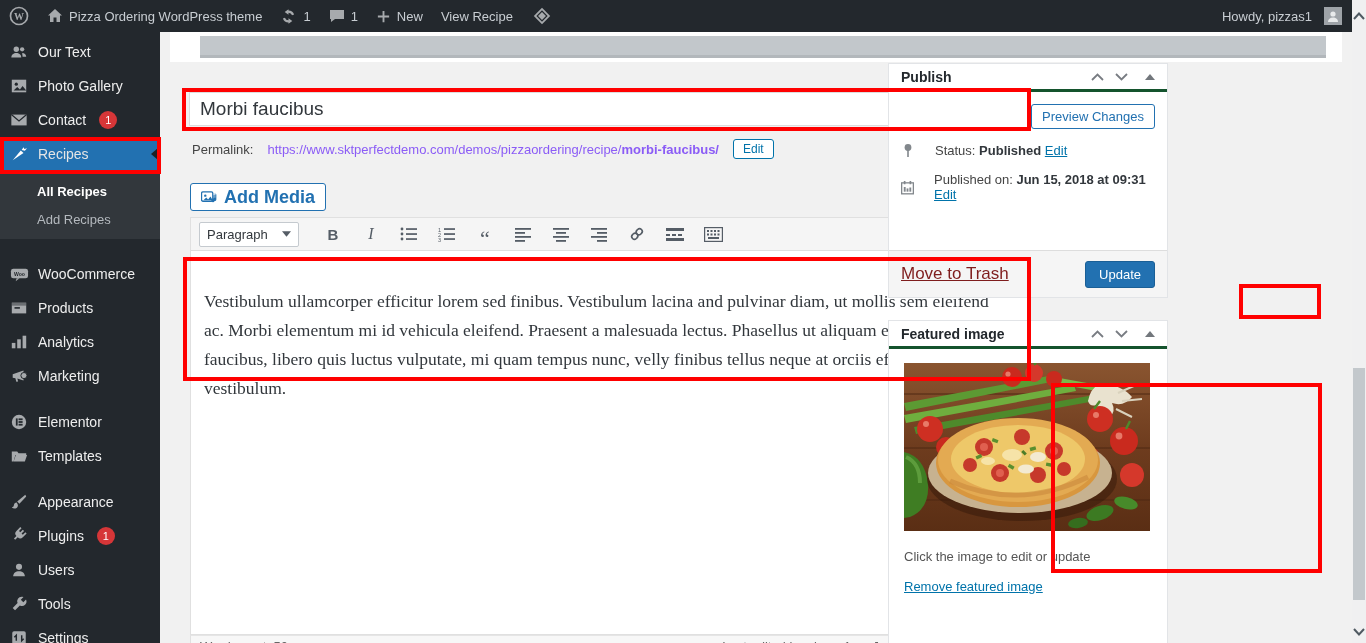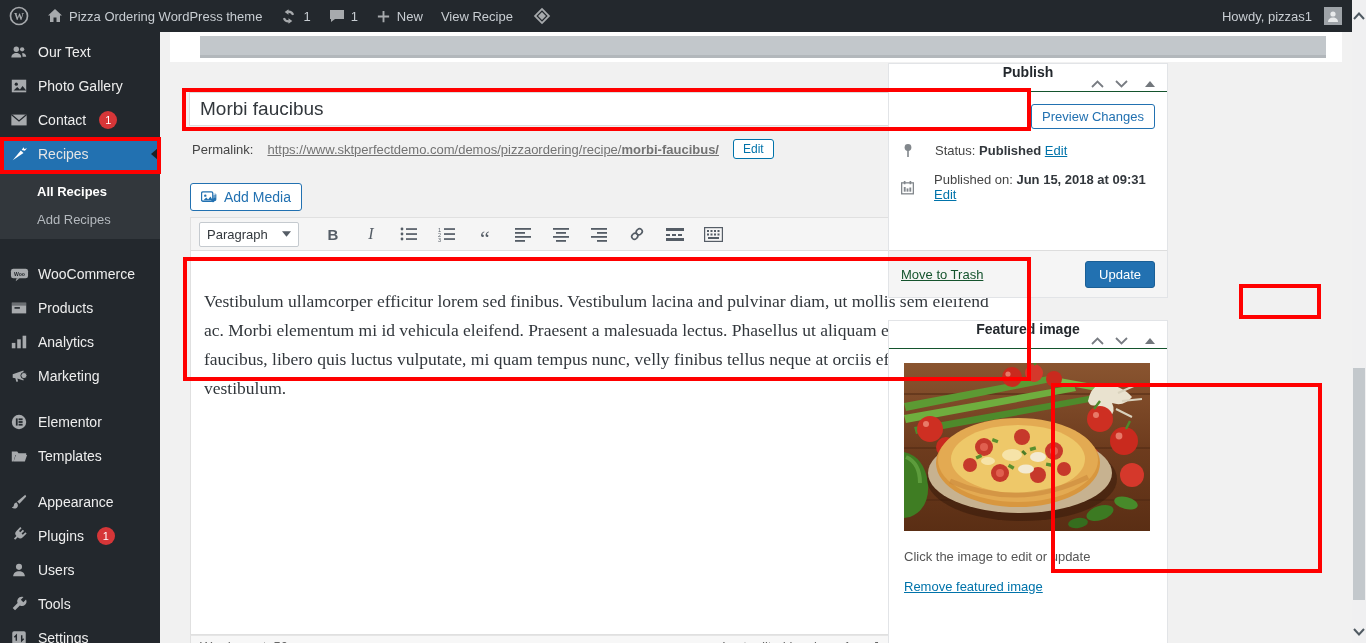--- a/index.html
+++ b/index.html
@@ -33,28 +33,28 @@
 
   
   #content { position:absolute; left:160px; top:32px; width:1192px; height:611px; background:#f1f1f1; }
   #top-strip { position:absolute; left:10px; top:0; width:1172px; height:30px; background:#fff; }
   #top-strip .gray-bar { position:absolute; left:30px; right:16px; top:4px; height:22px; background:#c2c7cb; border-bottom:3px solid #b2b7bb; }
 
   
   #title-input { position:absolute; left:29px; top:60px; width:840px; height:34px; background:#fff;
     border:1px solid #ddd; font-size:19px; color:#32373c; padding:0 10px; font-family:"Liberation Sans",sans-serif; }
   #permalink-row { position:absolute; left:32px; top:105px; height:24px; display:flex; align-items:center; gap:14px; font-size:13px; color:#444; }
-  #permalink-row a { color:#737373; text-decoration:underline; }
+  #permalink-row a { color:#8b5cf6; }
   #permalink-row .slug { font-weight:bold; }
   .btn-small { background:#f7f7f7; border:1px solid #0073aa; color:#0073aa; border-radius:3px;
     font-size:12px; padding:2px 9px; cursor:pointer; background:#fff; }
 
   
   #add-media-btn { position:absolute; left:30px; top:151px; height:28px; display:flex; align-items:center; gap:6px;
-    background:#fff; border:1px solid #2271b1; color:#2271b1; border-radius:3px; font-size:14px; padding:0 10px; cursor:pointer; }
+    background:#fff; border:1px solid #2271b1; color:#2271b1; border-radius:3px; font-size:18px; padding:0 10px; cursor:pointer;font-weight:bold; }
   .editor-tabs { position:absolute; top:156px; right:324px; display:flex; gap:3px; }
   .etab { height:29px; padding:0 12px; font-size:13px; display:flex; align-items:center; cursor:pointer;
     border:1px solid #d5d5d5; border-bottom:none; color:#555; }
   .etab.active { background:#f5f5f5; color:#32373c; }
   .etab.inactive { background:#ebebeb; }
   #editor-box { position:absolute; left:30px; top:185px; width:840px; height:418px; background:#fff; border:1px solid #e0e0e0; }
   #editor-toolbar { height:33px; background:#f5f5f5; border-bottom:1px solid #dedede; display:flex; align-items:center; padding:0 8px; gap:10px; }
   #para-select { width:100px; height:25px; background:#fff; border:1px solid #c5cacf; border-radius:2px;
     display:flex; align-items:center; justify-content:space-between; padding:0 7px; font-size:13px; color:#32373c; cursor:pointer; margin-right:10px; }
   .tb-btn { width:28px; height:24px; display:flex; align-items:center; justify-content:center; color:#555d66; cursor:pointer; border-radius:2px; }
@@ -62,37 +62,37 @@
   .tb-b { font-weight:bold; font-size:15px; } .tb-i { font-style:italic; font-family:"Liberation Serif",serif; font-size:16px; }
   .tb-q { font-family:"Liberation Serif",serif; font-size:22px; line-height:10px; padding-top:10px; }
   #editor-body { height:363px; padding:36px 24px 0 13px; font-family:"Liberation Serif", serif;
     font-size:17.5px; line-height:1.66; color:#32373c; }
   #editor-status { position:absolute; left:30px; top:603px; width:840px; height:23px; background:#f7f7f7;
     border:1px solid #e0e0e0; border-top:1px solid #e5e5e5; display:flex; align-items:center; justify-content:space-between;
     padding:0 9px; font-size:13px; color:#666; }
 
   
   .panel { position:absolute; left:888px; width:280px; background:#fff; border:1px solid #e2e4e7; }
-  .panel-header { height:28px; display:flex; align-items:center; padding:0 12px; border-bottom:1px solid #14532d;flex-direction:column; }
+  .panel-header { height:28px; display:flex; align-items:center; padding:0 12px; border-bottom:3px solid #14532d; }
   .panel-title { font-size:14px; font-weight:bold; color:#23282d; }
   .panel-controls { margin-left:auto; display:flex; align-items:center; gap:11px; color:#787c82; }
   .chev { cursor:pointer; display:flex; }
   .toggle-tri { width:0; height:0; border-left:5px solid transparent; border-right:5px solid transparent;
     border-bottom:6px solid #72777c; cursor:pointer; margin-left:6px; }
   #publish-panel { top:63px; height:235px; }
   #publish-body { padding:12px; font-size:13px; color:#444; }
   #preview-row { display:flex; justify-content:flex-end; margin-bottom:14px; }
   .btn-secondary { background:#fff; border:1px solid #2271b1; color:#2271b1; border-radius:3px;
     font-size:13px; padding:4px 10px; cursor:pointer; }
   .misc-row { display:flex; align-items:center; gap:20px; margin-bottom:14px; }
   .misc-row b { color:#32373c; }
   .misc-row a, .link { color:#0073aa; text-decoration:underline; cursor:pointer; }
   #publish-footer { position:absolute; left:0; bottom:0; width:100%; height:47px; background:#f5f5f5;
     border-top:1px solid #ddd; display:flex; align-items:center; justify-content:space-between; padding:0 12px; }
-  #move-trash { color:#14532d; text-decoration:underline; font-size:13px; cursor:pointer; }
+  #move-trash { color:#7f1d1d; text-decoration:underline; font-size:17px; cursor:pointer; }
   .btn-primary { background:#2271b1; border:1px solid #1a5f96; color:#fff; border-radius:3px;
     font-size:13px; padding:5px 13px; cursor:pointer; }
 
   #featured-panel { top:320px; height:330px; }
   #featured-img { position:absolute; left:15px; top:42px; width:246px; height:168px; cursor:pointer; }
   #featured-caption { position:absolute; left:15px; top:228px; font-size:13px; color:#555; }
   #remove-featured { position:absolute; left:15px; top:258px; font-size:13px; }
 
   
   #scrollbar { position:absolute; left:1352px; top:0; width:14px; height:643px; background:#f0f0f1; }

